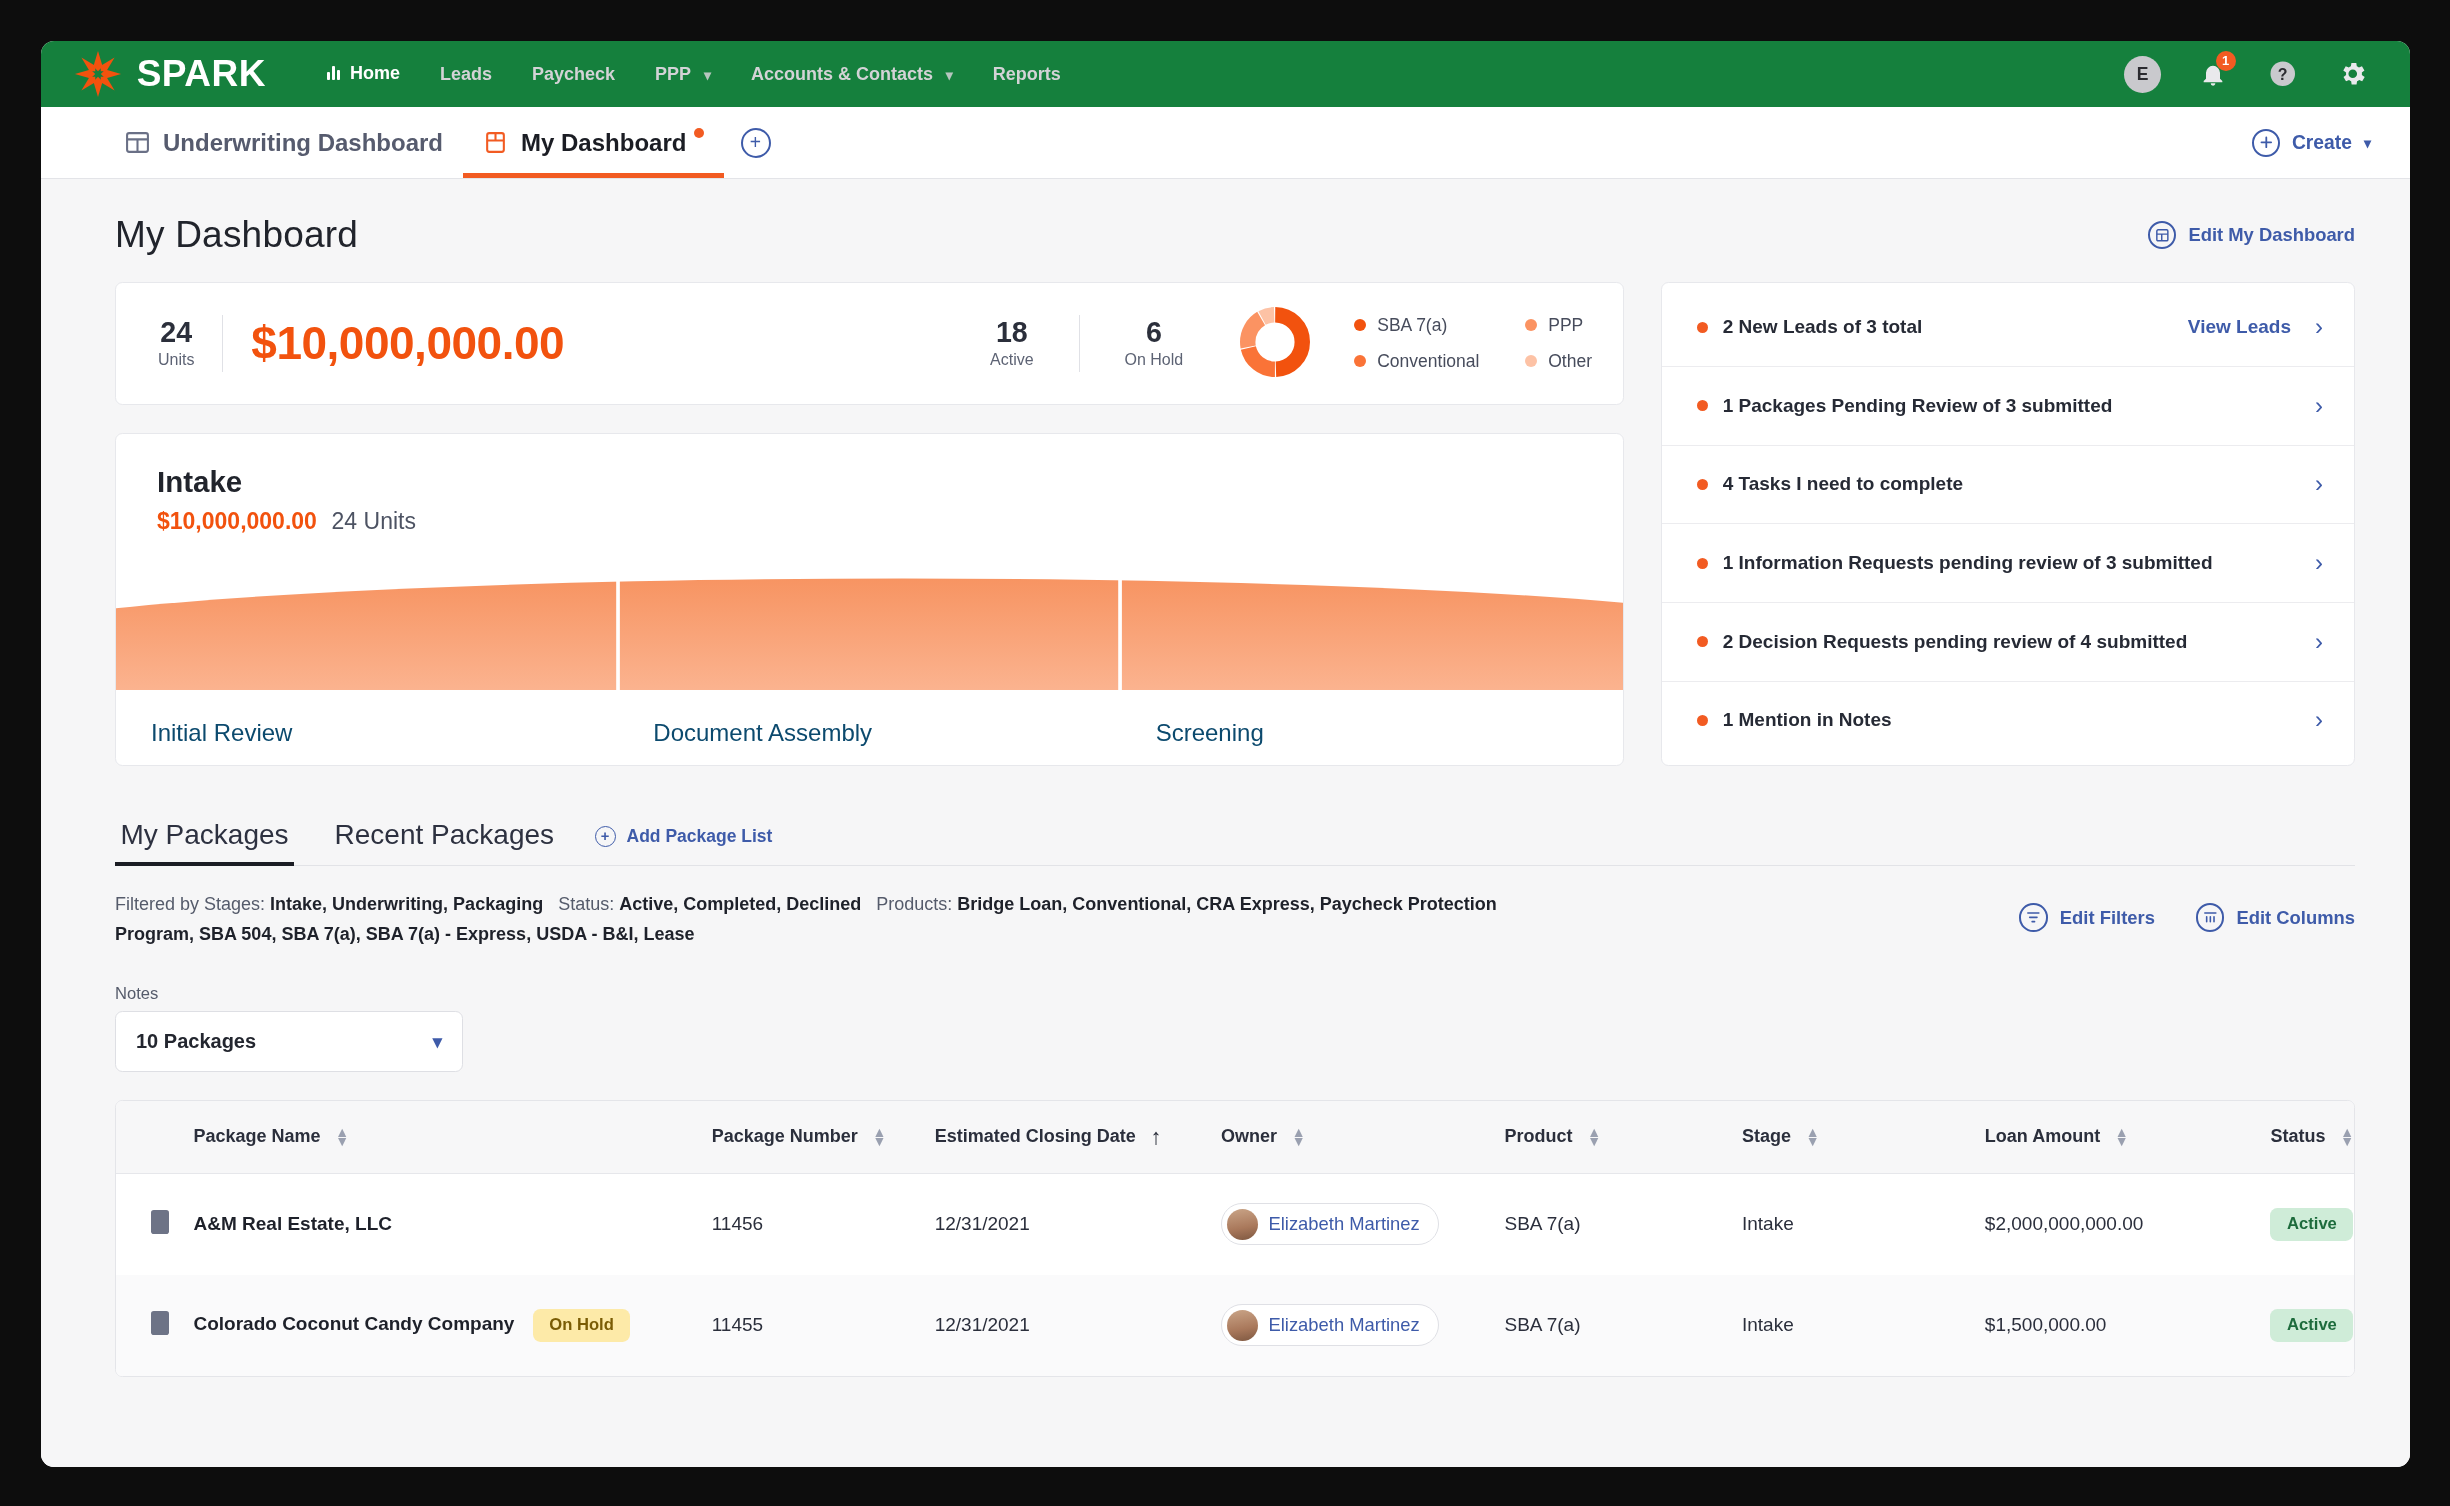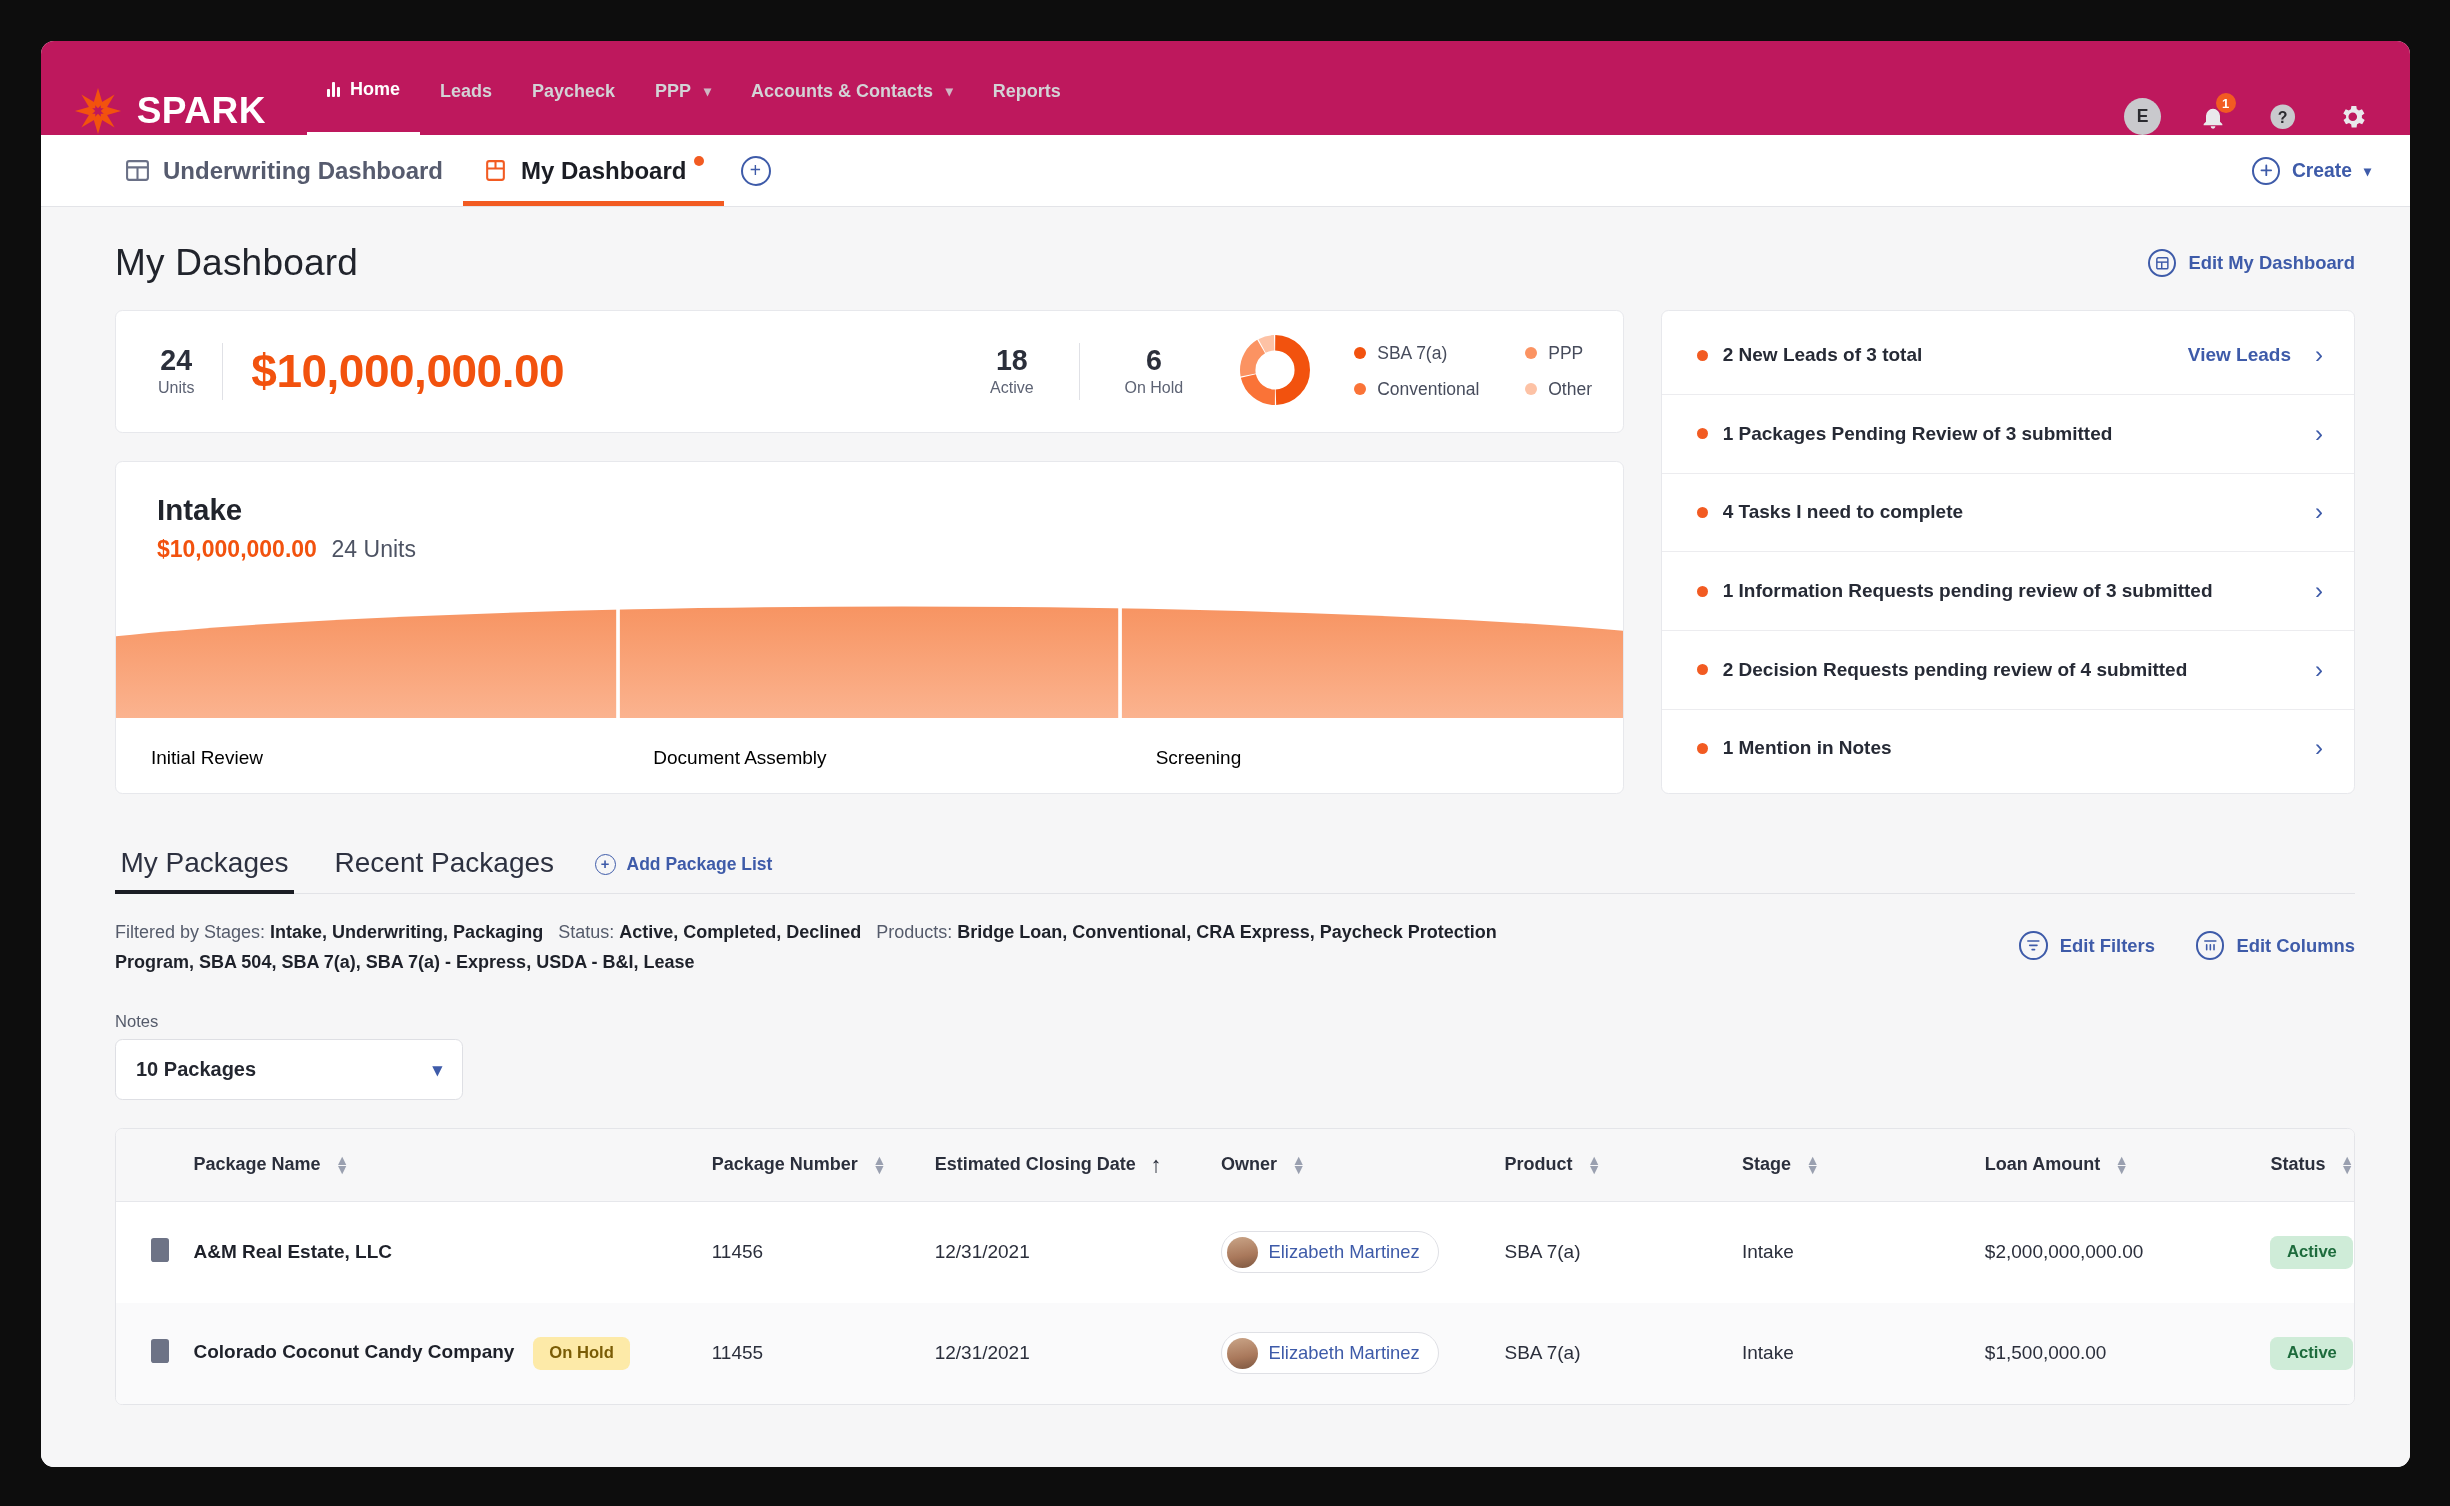--- a/index.html
+++ b/index.html
@@ -15,24 +15,24 @@
     width: 2369px; height: 1426px;
     background: #ffffff;
     border-radius: 13px;
     overflow: hidden;
     display: flex;
     flex-direction: column;
   }
 
   
   .topnav {
-    height: 94px;
-    background: #be185d;
+    height: 66px;
+    background: #15803d;
     display: flex;
-    align-items: flex-end;
+    align-items: center;
     padding: 0 39px 0 33px;
     flex: 0 0 auto;
   }
   .brand { display: flex; align-items: center; gap: 14.7px; margin-right: 41px; }
   .brand-mark { width: 48px; height: 48px; position: relative; }
   .brand-text { color: #fff; font-size: 37px; font-weight: 700; letter-spacing: 0.5px; }
   .nav-links { display: flex; align-items: center; gap: 0px; }
   .nav-item {
     display: flex; align-items: center; gap: 10px;
     color: #d3d3d6; font-size: 18px; font-weight: 600;
@@ -131,21 +131,21 @@
   
   .intake { margin-top: 28px; padding: 31px 0 0 0; height: 333px; position: relative; }
   .intake h3 { font-size: 29.5px; font-weight: 700; color: #21242c; padding-left: 41px; }
   .intake-sub { padding-left: 41px; margin-top: 9.2px; font-size: 23px; }
   .intake-sub b { color: #F2520E; font-weight: 700; }
   .intake-sub span { color: #4d5363; margin-left: 8.3px; }
   .funnel { position: relative; margin-top: 31px; height: 124px; }
   .funnel svg { display: block; width: 100%; height: 124px; }
   .stage-labels { display: flex; border-top: 0; }
   .stage-labels div {
-    flex: 1 1 0; font-size: 19px; color: #000000;
+    flex: 1 1 0; font-size: 24px; color: #0c4a6e;
     padding: 29.5px 0 0 35px;
   }
 
   
   .notif { padding: 5.5px 0; height: 484px; display: flex; flex-direction: column; }
   .nrow {
     flex: 1 1 0; display: flex; align-items: center;
     padding: 0 31px 0 35px; cursor: pointer;
     border-bottom: 0.9px solid #ececef;
   }

